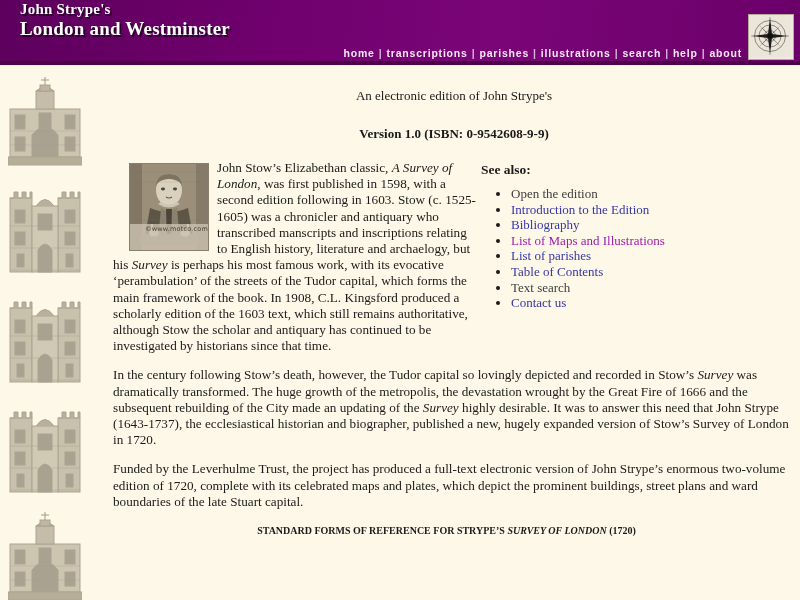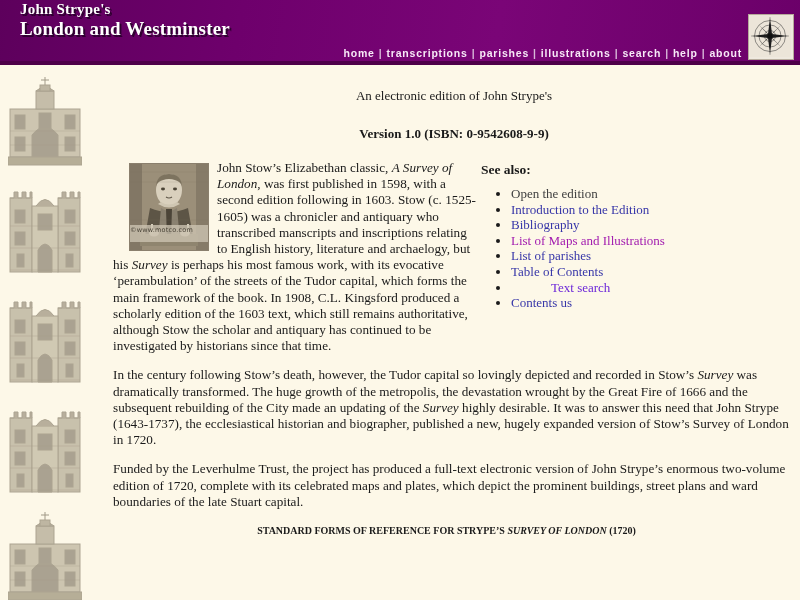--- a/index.html
+++ b/index.html
@@ -157,28 +157,28 @@
     height: 86px;
     margin: 3px 8px 2px 16px;
     position: relative;
     background: linear-gradient(160deg,#b5a894 0%,#9d917c 45%,#8d8270 100%);
     overflow: hidden;
     border: 1px solid #8a7f6d;
   }
   .portrait svg { display:block; }
   .portrait-mark {
     position: absolute;
-    left: 0; right: 0; bottom: 8px;
-    height: 17px;
+    left: 0; right: 0; bottom: 0;
+    height: 26px;
     background: rgba(205,196,178,.78);
     color: #4a4438;
     font-family: "DejaVu Sans", sans-serif;
     font-size: 6.5px;
     line-height: 11px;
-    text-align: left;
+    text-align: right;
     letter-spacing: .2px;
     overflow: hidden;
   }
 
   p.para {
     font-size: 13.2px;
     line-height: 16.2px;
     margin: 0 0 13px 0;
     text-align: left;
   }
@@ -368,22 +368,22 @@
 
       <div class="seealso">
         <div class="seealso-head">See also:</div>
         <ul id="seealso-list">
             <li><a href="#" style="color: #404040;">Open the edition</a></li>
             <li><a href="#" style="color: rgb(55, 54, 168);">Introduction to the Edition</a></li>
             <li><a href="#" style="color: rgb(55, 54, 168);">Bibliography</a></li>
             <li><a href="#" style="color: #a21caf;">List of Maps and Illustrations</a></li>
             <li><a href="#" style="color: rgb(55, 54, 168);">List of parishes</a></li>
             <li><a href="#" style="color: rgb(55, 54, 168);">Table of Contents</a></li>
-            <li><a href="#" style="color: #6d28d9; margin-left: 40px;">Text search</a></li>
-            <li><a href="#" style="color: rgb(55, 54, 168);">Contents us</a></li>
+            <li><a href="#" style="color: #404040;">Text search</a></li>
+            <li><a href="#" style="color: rgb(55, 54, 168);">Contact us</a></li>
           </ul>
       </div>
 
       <div class="portrait">
         <svg width="78" height="86" viewBox="0 0 78 86">
           <rect width="78" height="86" fill="#a89c86"></rect>
           <rect x="0" y="0" width="78" height="86" fill="#9b8f79"></rect>
           <g fill="#6d6455">
             <rect x="0" y="0" width="12" height="86" opacity=".55"></rect>
             <rect x="66" y="0" width="12" height="86" opacity=".45"></rect>

